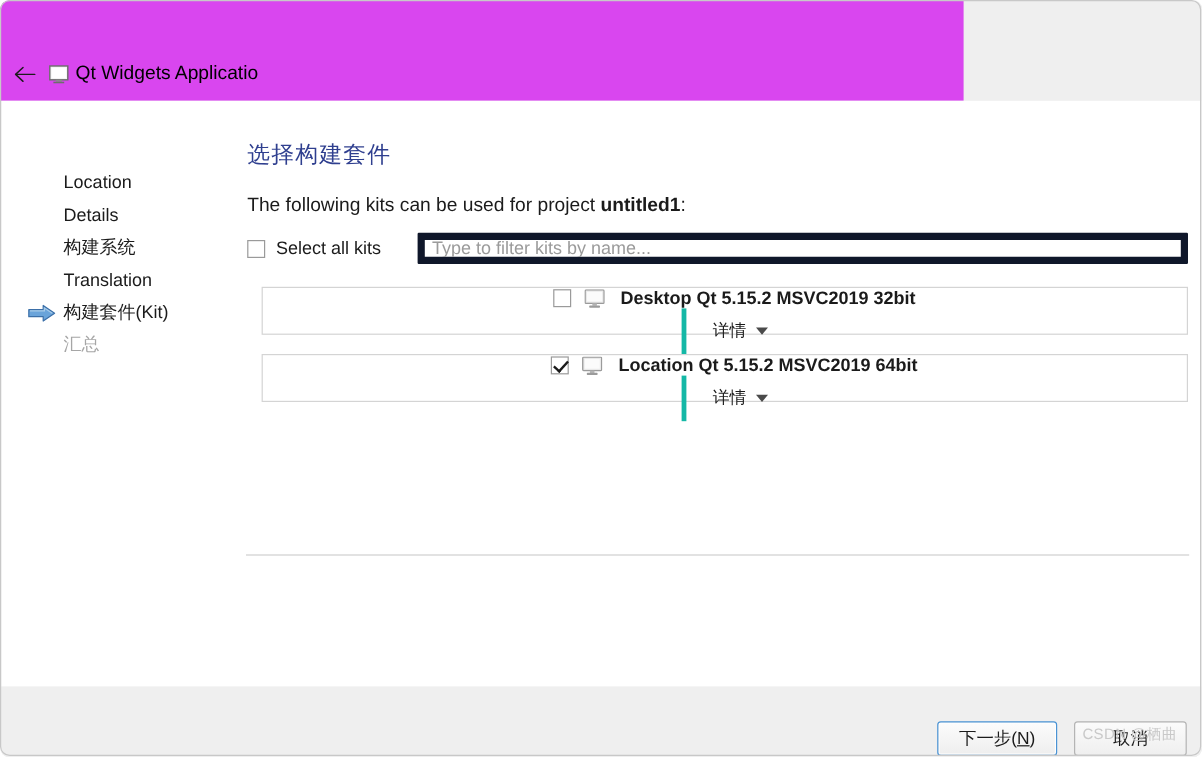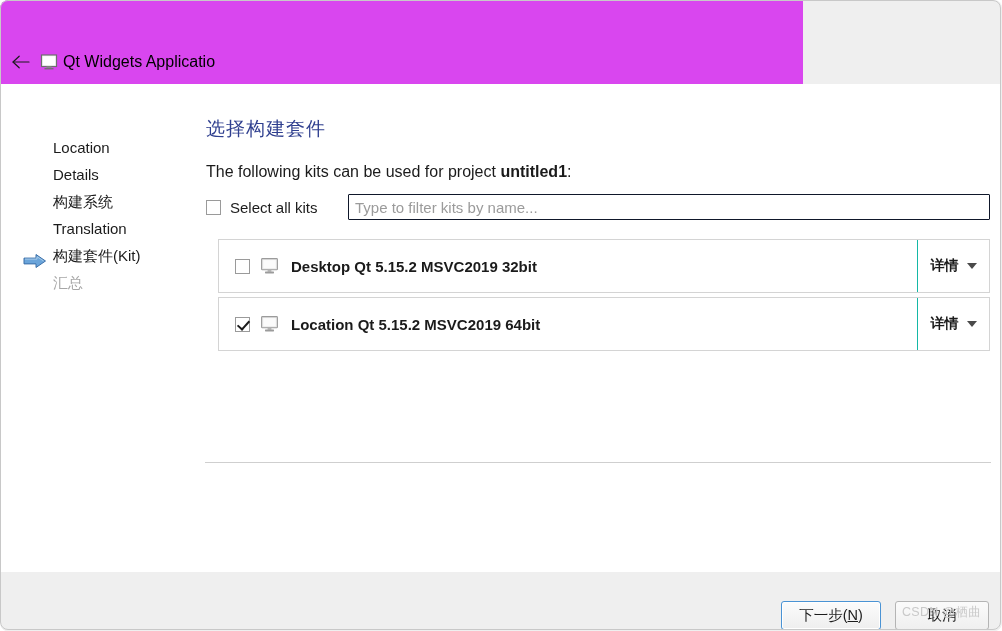--- a/index.html
+++ b/index.html
@@ -93,21 +93,21 @@
   #nav {
     position: absolute;
     left: 0px;
     top: 55px;
     width: 190px;
   }
   .nav-row {
     position: relative;
     height: 27px;
     display: flex;
-    align-items: flex-start;
+    align-items: center;
     padding-left: 52px;
     box-sizing: border-box;
     font-size: 15px;
     color: #1b1b1b;
     white-space: nowrap;
     cursor: default;
   }
   .nav-row.current { font-weight: 400; }
   .nav-row.disabled { color: #a6a6a6; }
   .nav-arrow {
@@ -190,48 +190,49 @@
     color: #1b1b1b;
     white-space: nowrap;
   }
   #kit-filter-input {
     position: absolute;
     left: 142px;
     top: 0px;
     width: 642px;
     height: 26px;
     box-sizing: border-box;
-    border: 1px solid #0f172a;
+    border: 6px solid #0f172a;
     border-radius: 1px;
     background: #ffffff;
     font-family: "Liberation Sans", "DejaVu Sans", sans-serif;
     font-size: 15px;
     color: #1b1b1b;
     padding: 0 6px;
     outline: none;
   }
   #kit-filter-input::placeholder { color: #9b9b9b; opacity: 1; }
 
   
   #kit-list {
     position: absolute;
     left: 12px;
     top: 155px;
     width: 772px;
   }
   .kit-row {
     position: relative;
-    height: 54px;
+    height: 40px;
     border: 1px solid #d4d4d4;
     background: #ffffff;
     box-sizing: border-box;
     display: flex;
     align-items: center;
-    margin-bottom: 4px;
+    margin-bottom: 16px;
     cursor: pointer;
+    flex-direction: column;
   }
   .kit-main {
     flex: 1 1 auto;
     display: flex;
     align-items: center;
     gap: 0px;
     padding-left: 16px;
     height: 100%;
     box-sizing: border-box;
   }
@@ -246,30 +247,29 @@
   .kit-label {
     font-size: 15px;
     font-weight: 700;
     color: #1b1b1b;
     white-space: nowrap;
   }
   .kit-details-btn {
     flex: none;
     width: 72px;
     height: 100%;
-    border-left: 1px solid #14b8a6;
-    display: flex;
-    align-items: center;
-    justify-content: center;
+    border-left: 4px solid #14b8a6;
+    display: flex;
+    align-items: center;
+    justify-content: flex-end;
     gap: 8px;
     font-size: 14px;
     color: #1b1b1b;
     cursor: pointer;
     box-sizing: border-box;
-    font-weight: bold;
   }
   .caret-down {
     width: 0; height: 0;
     border-left: 5px solid transparent;
     border-right: 5px solid transparent;
     border-top: 6px solid #4a4a4a;
     display: block;
   }
 
   

